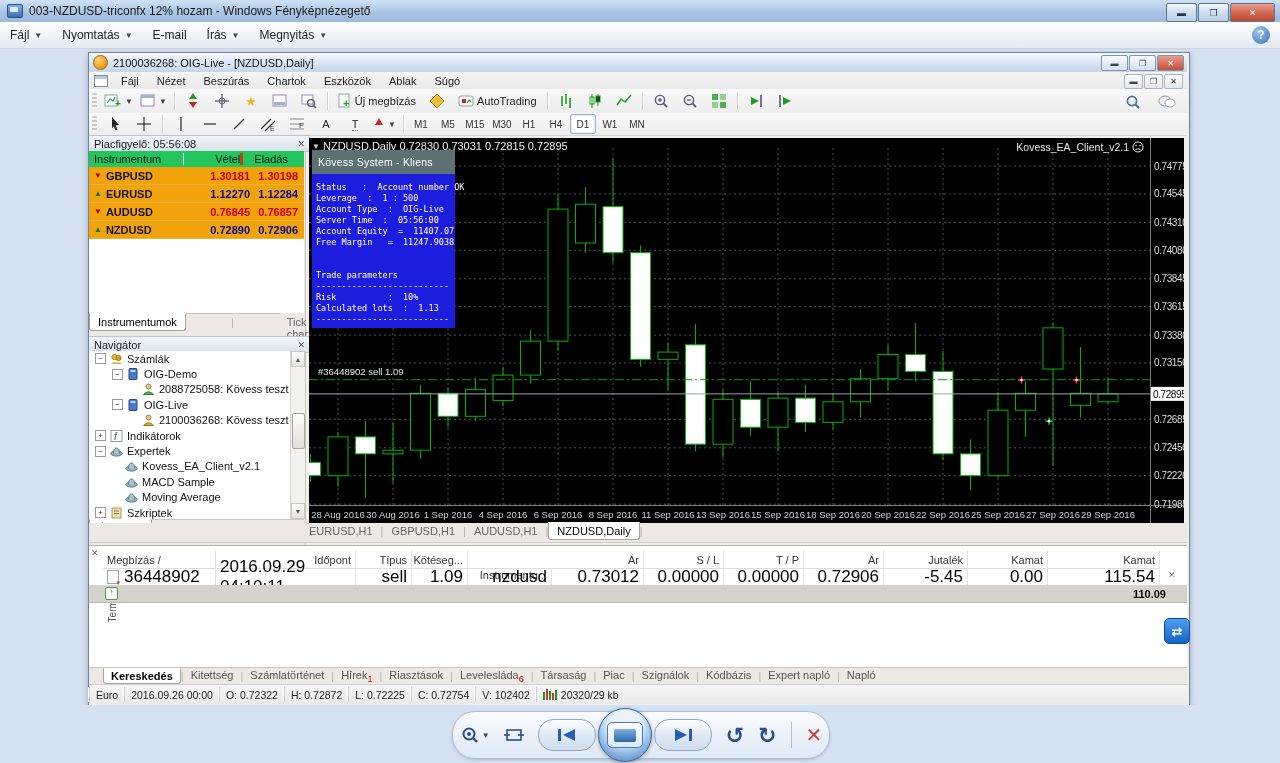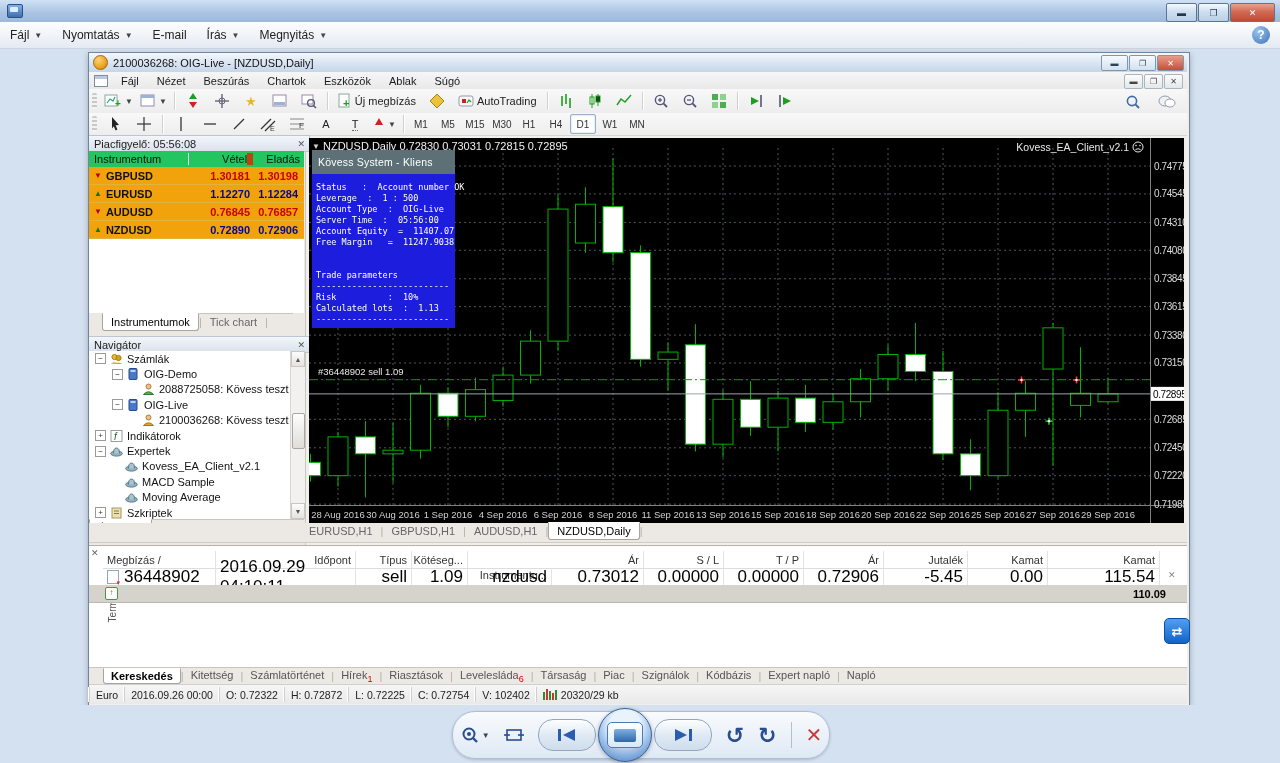--- a/index.html
+++ b/index.html
@@ -75,21 +75,21 @@
     border-bottom:1px solid #e2b33c;}
   .mw-sym{width:96px;display:flex;align-items:center;gap:4px;padding-left:5px;color:#111;}
   .mw-bid{width:60px;text-align:right;}
   .mw-ask{width:48px;text-align:right;padding-right:4px;}
   .mw-arrow{font-size:8px;}
   .tabs-row{background:#ece9e4;display:flex;align-items:flex-start;font-size:11px;color:#666;border-top:1px solid #c9c5bf;}
   .tab{padding:2px 8px;display:flex;align-items:center;}
   .tab.active{background:#fff;border:1px solid #a8a49e;border-top:1px solid #fff;color:#000;
     border-radius:0 0 3px 3px;margin-top:-1px;}
   .tabsep{color:#b5b1aa;padding:2px 0;}
-  #mw-tabs{left:102px;top:313px;width:191px;height:20px;}
+  #mw-tabs{left:89px;top:313px;width:191px;height:20px;gap:45px;}
   #nav-title{left:89px;top:336px;width:215px;height:15px;}
   #nav-tree{left:89px;top:351px;width:201px;height:168px;background:#fff;overflow:hidden;font-size:11px;color:#111;}
   .tree-row{height:15.4px;display:flex;align-items:center;gap:4px;white-space:nowrap;}
   .expander{width:9px;height:9px;border:1px solid #9a9a9a;background:#fff;font-size:8px;line-height:7px;
     display:flex;align-items:center;justify-content:center;color:#333;flex:none;}
   .tree-ic{width:13px;height:12px;flex:none;display:flex;align-items:center;justify-content:center;}
   #nav-scroll{left:290px;top:351px;width:14px;height:168px;background:#f2f1ef;border-left:1px solid #d8d5d0;}
   .scr-arrow{height:14px;display:flex;align-items:center;justify-content:center;font-size:7px;color:#555;
     background:linear-gradient(#fcfcfc,#e6e3de);border:1px solid #cac6c0;}
   #nav-thumb{position:absolute;left:1px;top:62px;width:11px;height:34px;background:linear-gradient(#fdfdfd,#e0ddd8);
@@ -153,20 +153,21 @@
   #big-inner span{width:22px;height:13px;border-radius:2px;background:linear-gradient(#7fb0e0,#2f66a8);display:block;}
   .rot{font-size:22px;font-weight:bold;color:#2a4d8f;font-family:"DejaVu Sans",sans-serif;}
   #del-x{font-size:20px;font-weight:bold;color:#c43c3c;}
   .cdiv{width:1px;height:26px;background:#b4bfcc;}
 </style>
 </head>
 <body class="nosel">
 
 <div id="pv-titlebar" class="abs">
   <div id="pv-icon"></div>
+  <span>003-NZDUSD-triconfx 12% hozam - Windows Fényképnézegető</span>
   <div class="winbtns">
     <div class="winbtn">▬</div>
     <div class="winbtn">❐</div>
     <div class="winbtn close">✕</div>
   </div>
 </div>
 <div id="pv-menubar" class="abs">
     <div class="pv-menu-item">Fájl<span class="caret">▼</span></div>
     <div class="pv-menu-item">Nyomtatás<span class="caret">▼</span></div>
     <div class="pv-menu-item">E-mail</div>
@@ -413,21 +414,21 @@
   </div>
 
 <div id="left-col" class="abs"></div>
 <div id="mw-title" class="abs panel-title">
   <span>Piacfigyelő: 05:56:08</span>
   <span class="panel-x">✕</span>
 </div>
 <div id="mw-head" class="abs">
   <span style="width:96px;padding-left:5px;">Instrumentum</span>
   <span style="width:60px;text-align:right;border-left:1px solid #e4e4e4;">Vétel</span>
-  <span style="width:48px;text-align:right;border-left:6px solid #c2410c;padding-right:4px;">Eladás</span>
+  <span style="width:48px;text-align:right;border-left:3px solid #c2410c;padding-right:16px;">Eladás</span>
 </div>
 <div id="mw-body" class="abs">
     <div class="mw-row" style="background: rgb(242, 163, 12);">
       <span class="mw-sym">
         <span class="mw-arrow" style="color: rgb(180, 0, 0);">▼</span>
         <span>GBPUSD</span>
       </span>
       <span class="mw-bid" style="color: rgb(200, 0, 0);">1.30181</span>
       <span class="mw-ask" style="color: rgb(200, 0, 0);">1.30198</span>
     </div>

